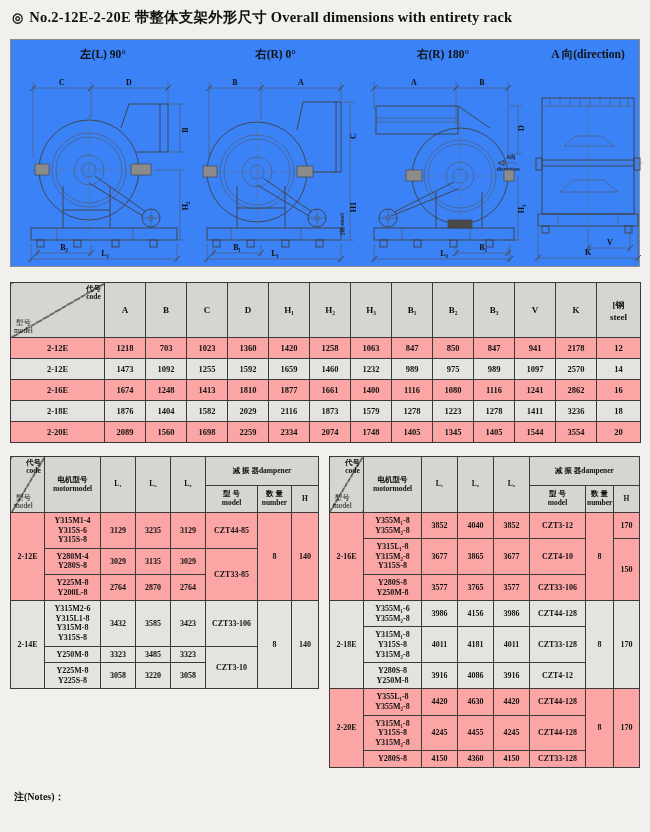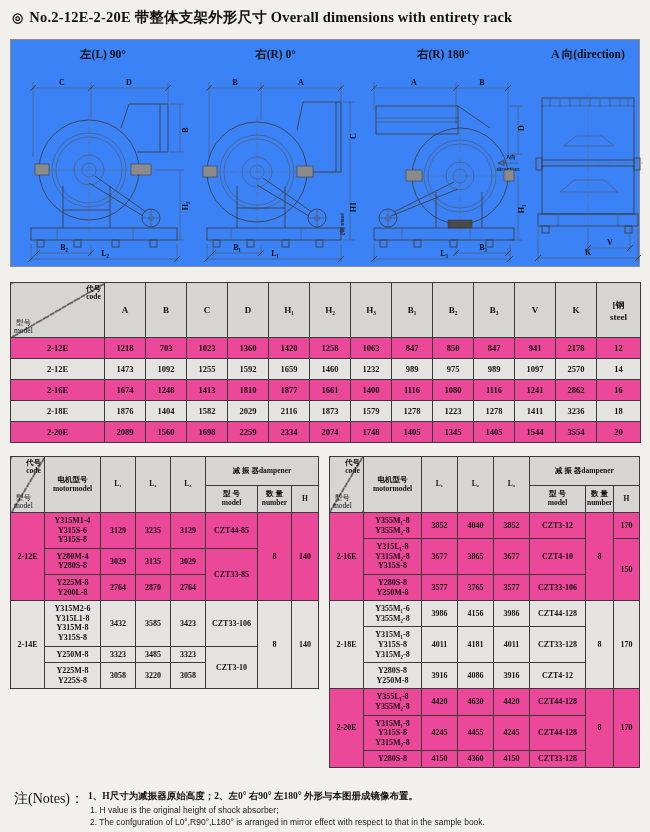--- a/index.html
+++ b/index.html
@@ -22,21 +22,21 @@
   .view-title{font-size:11.5px;font-weight:bold;height:16px;line-height:16px;}
   svg{display:block;}
   .ln{stroke:#3f3f3f;stroke-width:.9;fill:none;}
   .thin{stroke:#55534f;stroke-width:.55;fill:none;}
   .dash{stroke:#6b6965;stroke-width:.5;stroke-dasharray:7 2 1.5 2;fill:none;}
   .dk{fill:#8b8b8b;stroke:#3f3f3f;stroke-width:.6;}
   .dkk{fill:#4a4a4a;stroke:#3f3f3f;stroke-width:.6;}
   text.dim{font:bold 8px "Liberation Serif",serif;fill:#111;text-anchor:middle;}
   text.tiny{font:bold 5.5px "Liberation Sans",sans-serif;fill:#222;text-anchor:middle;}
   
-  table{border-collapse:collapse;table-layout:fixed;background:#ec4899;}
+  table{border-collapse:collapse;table-layout:fixed;background:#fca5a5;}
   td,th{border:1px solid #3a3a3a;text-align:center;vertical-align:middle;
         white-space:pre-line;padding:1px;overflow:hidden;}
   th{background:#d6d5d2;font-weight:bold;}
   .mt{width:630px;margin-top:15px;border:1.5px solid #2a2a2a;}
   .mt th{height:52px;font-size:9px;}
   .mt td{font-size:8.5px;font-weight:bold;height:18px;}
   .stripe td{background:#e4e3e0;}
   .bt{border:1.5px solid #2a2a2a;}
   .bt th{font-size:7.5px;line-height:1.15;}
   .bt td{font-size:8px;font-weight:bold;line-height:1.2;padding:3px 1px;}
@@ -47,21 +47,21 @@
     background-image:linear-gradient(to bottom right,
       transparent calc(50% - .6px),#3a3a3a calc(50% - .6px),
       #3a3a3a calc(50% + .6px),transparent calc(50% + .6px));}
   .corner .ct{position:absolute;top:2px;right:3px;font-size:7.5px;font-weight:bold;
       line-height:1.1;text-align:center;white-space:pre-line;}
   .corner .cb{position:absolute;bottom:2px;left:3px;font-size:7.5px;font-weight:normal;
       line-height:1.1;text-align:center;white-space:pre-line;}
   .bottom-tables{display:flex;justify-content:space-between;margin-top:13px;align-items:flex-start;}
   
   .notes{margin-top:22px;display:flex;gap:4px;margin-left:4px;}
-  .nlabel{font-size:14px;font-weight:normal;white-space:nowrap;}
+  .nlabel{font-size:10px;font-weight:bold;white-space:nowrap;}
   .nline-zh{font-size:9.5px;font-weight:bold;}
   .nline-en{font-size:8.5px;font-family:"Liberation Sans",sans-serif;color:#222;margin-top:2px;margin-left:2px;}
 </style>
 </head>
 <body>
 
 <div class="page">
 
   <div class="title-row">
     <span class="title-icon">◎</span>
@@ -643,20 +643,15 @@
             <td>4360</td>
             <td>4150</td>
         <td>CZT33-128</td>
       </tr>
     </tbody>
       </table>
   </div>
 
   <div class="notes">
     <span class="nlabel">注(Notes)：</span>
-    <div>
-      <div class="nline-zh">1、H尺寸为减振器原始高度；2、左0° 右90° 左180° 外形与本图册成镜像布置。</div>
-      <div class="nline-en">1.  H value is the original height of shock absorber;</div>
-      <div class="nline-en">2.  The confguration of L0°,R90°,L180° is arranged in mirror effect with respect to that in the sample book.</div>
-    </div>
   </div>
 
 </div>
 
 </body></html>

